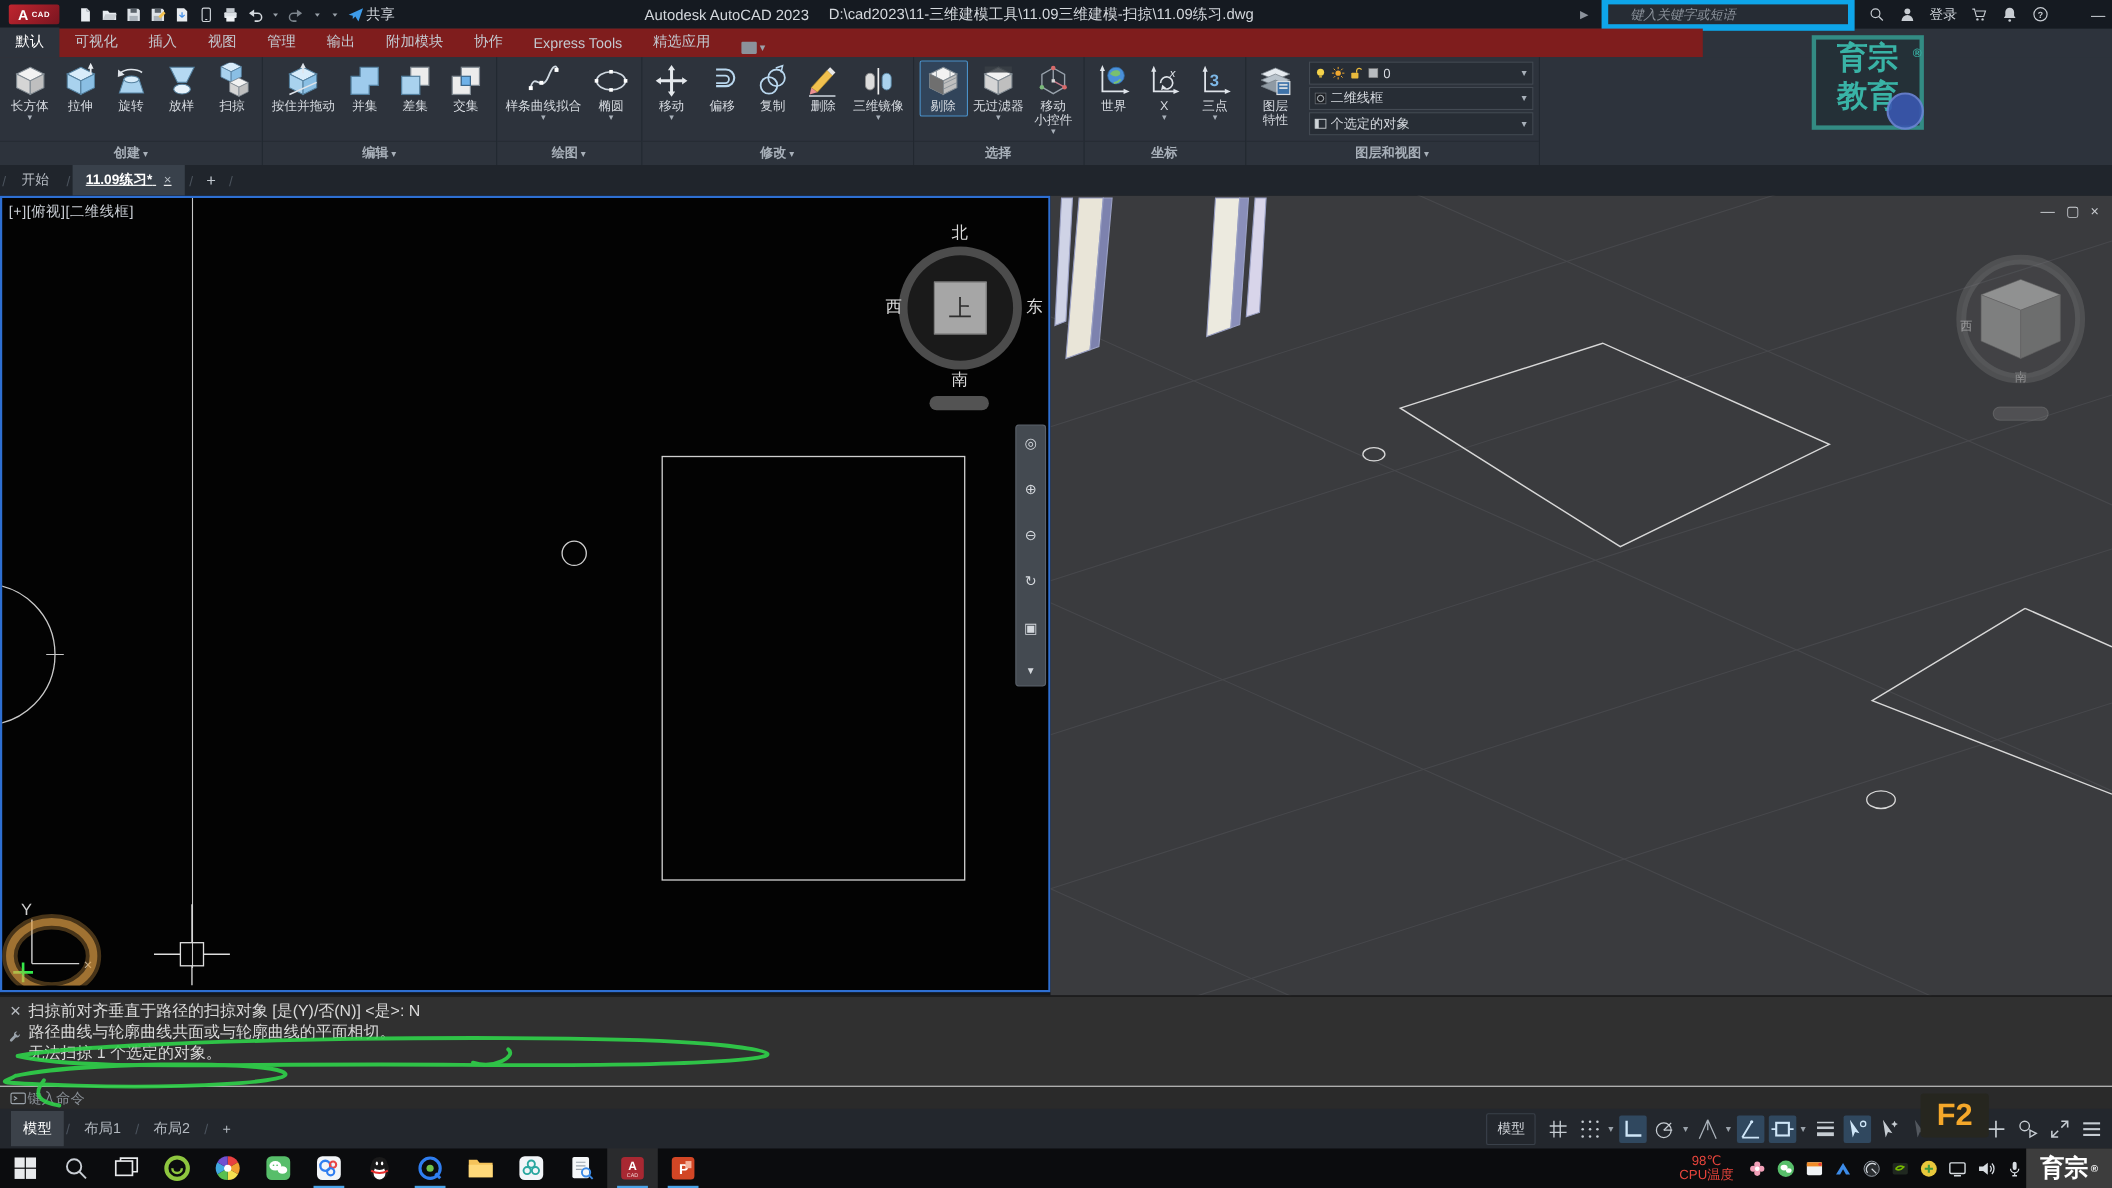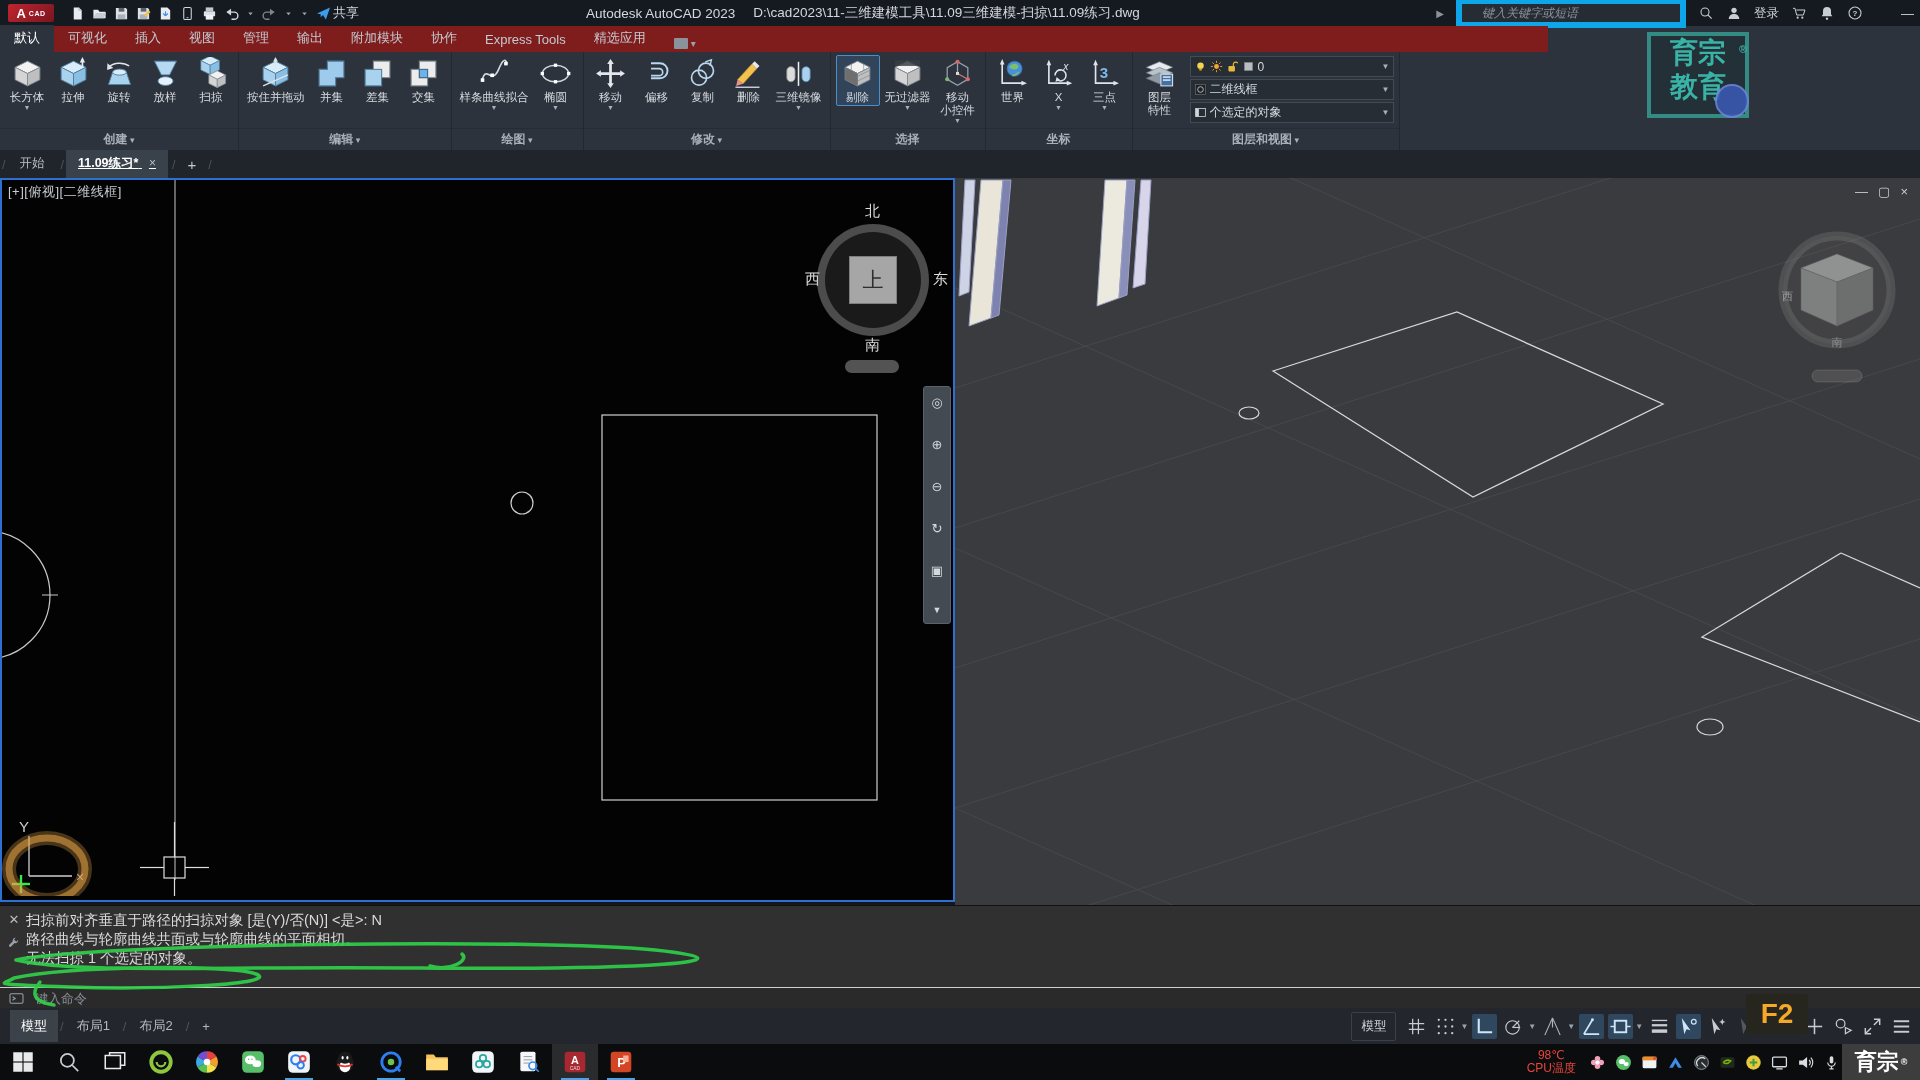--- a/index.html
+++ b/index.html
@@ -75,21 +75,21 @@
   
 
   
   #cmdarea{position:absolute;left:0;top:905px;width:1920px;height:103px;background:#303030;border-top:1px solid #111;}
   #cmd-side{position:absolute;left:5px;top:8px;width:18px;display:flex;flex-direction:column;gap:10px;align-items:center;}
   #cmd-close{color:#b8bcc1;font-size:13px;line-height:12px;}
   #cmd-wrench{width:14px;height:14px;}
   #cmd-history{position:absolute;left:26px;top:5px;right:10px;font-size:14.5px;color:#dadada;line-height:19px;white-space:pre;}
   #cmd-input{position:absolute;left:0;bottom:0;width:1920px;height:21px;background:#2a2a2a;border-top:1px solid #cfcfcf;display:flex;align-items:center;}
   #cmd-input .ic{width:17px;height:13px;margin-left:8px;}
-  #cmd-ph{color:#878d94;font-size:13px;margin-left:10px;}
+  #cmd-ph{color:#878d94;font-size:13px;}
 
   
   #statusbar{position:absolute;left:0;top:1008px;width:1920px;height:36px;background:#23272d;display:flex;align-items:center;font-size:13px;}
   #layout-tabs{display:flex;align-items:center;margin-left:10px;gap:2px;}
   .ltab{padding:7px 11px;color:#b4bac1;}
   .ltab.active{background:#3c424a;color:#fff;}
   .lsep{color:#4a525c;}
   #st-right{position:absolute;right:6px;top:0;height:36px;display:flex;align-items:center;gap:4px;}
   #st-model{padding:5px 9px;color:#d0d4d9;border:1px solid #3a414a;border-radius:2px;font-size:12.5px;margin-right:4px;}
   .sticon{width:23px;height:23px;padding:1px;border-radius:2px;}

